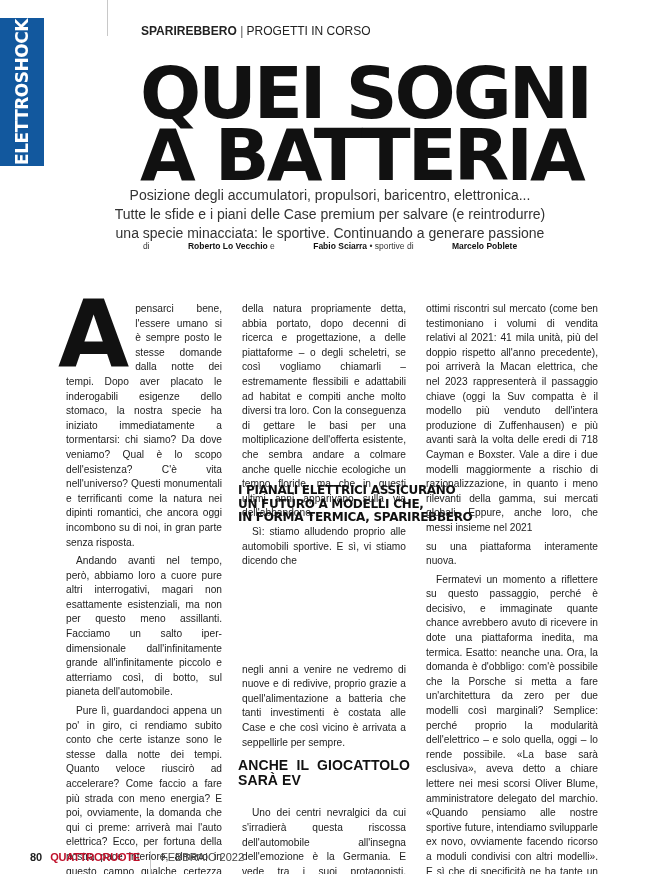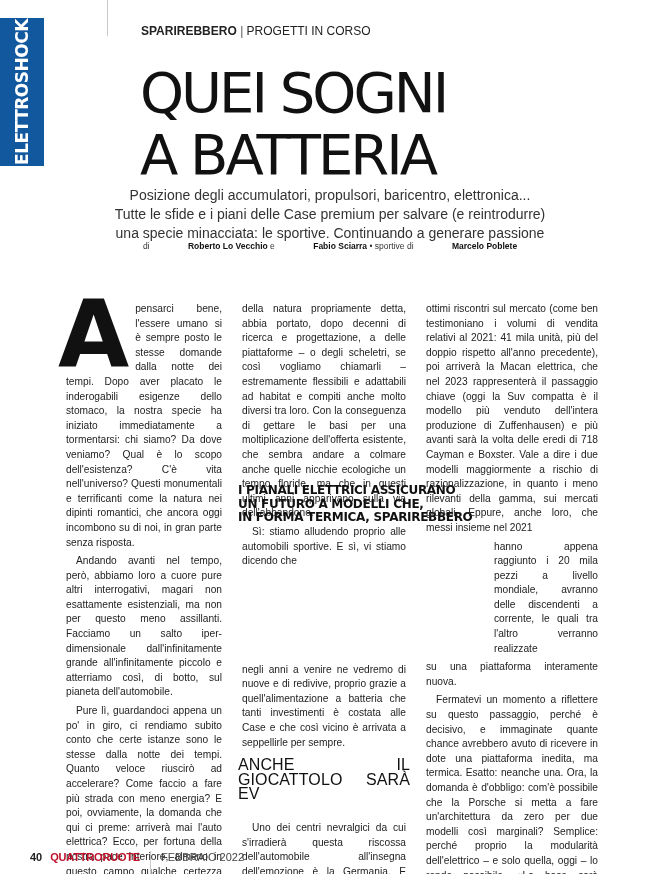--- a/index.html
+++ b/index.html
@@ -17,22 +17,22 @@
     font-size: 17px; letter-spacing: -0.5px; transform-origin: center;
   }
   .top-rule { position: absolute; left: 107px; top: 0; width: 1px; height: 36px; background: #c8c8c8; }
 
   .kicker { position: absolute; left: 141px; top: 24px; font-size: 12px; color: #222; }
   .kicker b { font-weight: bold; }
   .kicker .sep { color: #555; }
 
   .headline {
     position: absolute; left: 140px; top: 62px; width: 420px;
-    font-family: "DejaVu Sans", sans-serif; font-weight: normal;
-    font-size: 56px; line-height: 62px; letter-spacing: -3px; color: #111;
+    font-family: "DejaVu Sans", sans-serif; font-weight: bold;
+    font-size: 72px; line-height: 62px; letter-spacing: -3px; color: #111;
   }
   .headline div { white-space: nowrap; }
 
   .deck {
     position: absolute; left: 100px; top: 186px; width: 460px;
     text-align: center; font-size: 14px; line-height: 19px; color: #333;
   }
   .byline {
     position: absolute; left: 100px; top: 241px; width: 460px;
     text-align: center; font-size: 8.5px; color: #333;
@@ -42,21 +42,21 @@
   .col {
     position: absolute; top: 298px; font-size: 10.2px; line-height: 14.6px;
     color: #222; text-align: justify; hyphens: auto;
   }
   .col1 { left: 62px; width: 164px; }
   .col2 { left: 238px; width: 172px; }
   .col3 { left: 422px; width: 180px; }
   .col p { margin: 4px; text-indent: 10px; }
   .col p.noindent { text-indent: 0; }
   .col h3 {
-    font-size: 16px; font-weight: normal; color: #111; margin: 8px 0 19px 0;
+    font-size: 14px; font-weight: bold; color: #111; margin: 8px 0 19px 0;
     letter-spacing: 0.1px;
   }
 
   .dropcap {
     float: left; font-family: "DejaVu Sans", sans-serif; font-weight: bold;
     font-size: 92px; line-height: 70px; height: 72px; margin: 2px 8px 0 -4px;
     color: #111; letter-spacing: -2px;
   }
 
   .pullquote {
@@ -126,23 +126,22 @@
 </div>
 
 <div class="pullquote">
   <div>I PIANALI ELETTRICI ASSICURANO</div>
   <div>UN FUTURO A MODELLI CHE,</div>
   <div>IN FORMA TERMICA, SPARIREBBERO</div>
 </div>
 
 <div class="col col3 col3-wrap">
   <p class="noindent">ottimi riscontri sul mercato (come ben testimoniano i volumi di vendita relativi al 2021: 41 mila unità, più del doppio rispetto all'anno precedente), poi arriverà la Macan elettrica, che nel 2023 rappresenterà il passaggio chiave (oggi la Suv compatta è il modello più venduto dell'intera produzione di Zuffenhausen) e più avanti sarà la volta delle eredi di 718 Cayman e Boxster. Vale a dire i due modelli maggiormente a rischio di razionalizzazione, in quanto i meno rilevanti della gamma, sui mercati globali. Eppure, anche loro, che messi insieme nel 2021</p>
-  <p class="noindent narrow">hanno appena raggiunto i 20 mila pezzi a livello mondiale, avranno delle discendenti a corrente, le quali tra l'altro verranno realizzate</p>
   <p class="noindent">su una piattaforma interamente nuova.</p>
   <p><span>Fermatevi un momento a riflettere su questo passaggio, perché è decisivo, e immaginate quante chance avrebbero avuto di ricevere in dote una piattaforma inedita, ma termica. Esatto: neanche una. Ora, la domanda è d'obbligo: com'è possibile che la Porsche si metta a fare un'architettura da zero per due modelli così marginali? Semplice: perché proprio la modularità dell'elettrico – e solo quella, oggi – lo rende possibile. «La base sarà esclusiva», aveva detto a chiare lettere nei mesi scorsi Oliver Blume, amministratore delegato del marchio. «Quando pensiamo alle nostre sportive future, intendiamo svilupparle ex novo, ovviamente facendo ricorso a moduli condivisi con altri modelli». E sì che di specificità ne ha tante un modello che deve raccogliere l'eredità di una "motore centrale" come la 718. Prima fra tutte, il posizionamento della</span> </p>
 </div>
 
 <div class="footer">
-  <span class="page-num">40</span>
+  <span class="page-num">80</span>
   <span class="brand">QUATTRORUOTE</span>
   <span class="foot-rule"></span>
   <span class="issue">FEBBRAIO 2022</span>
 </div>
 
 </body></html>

